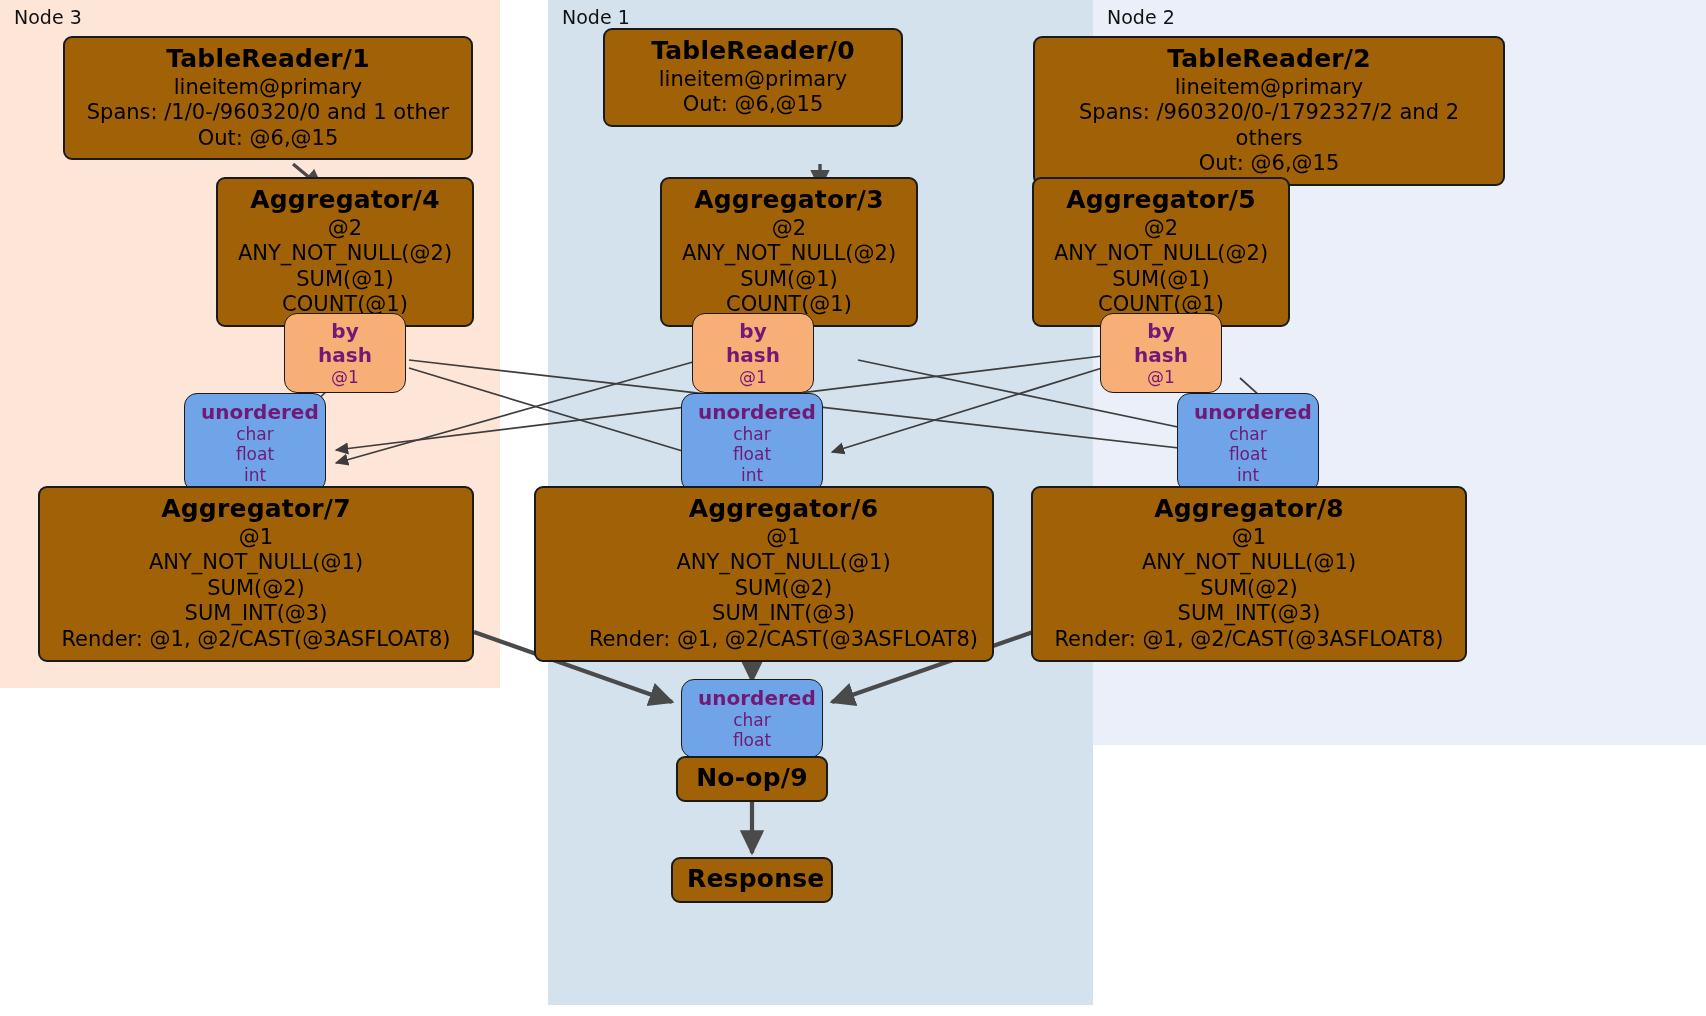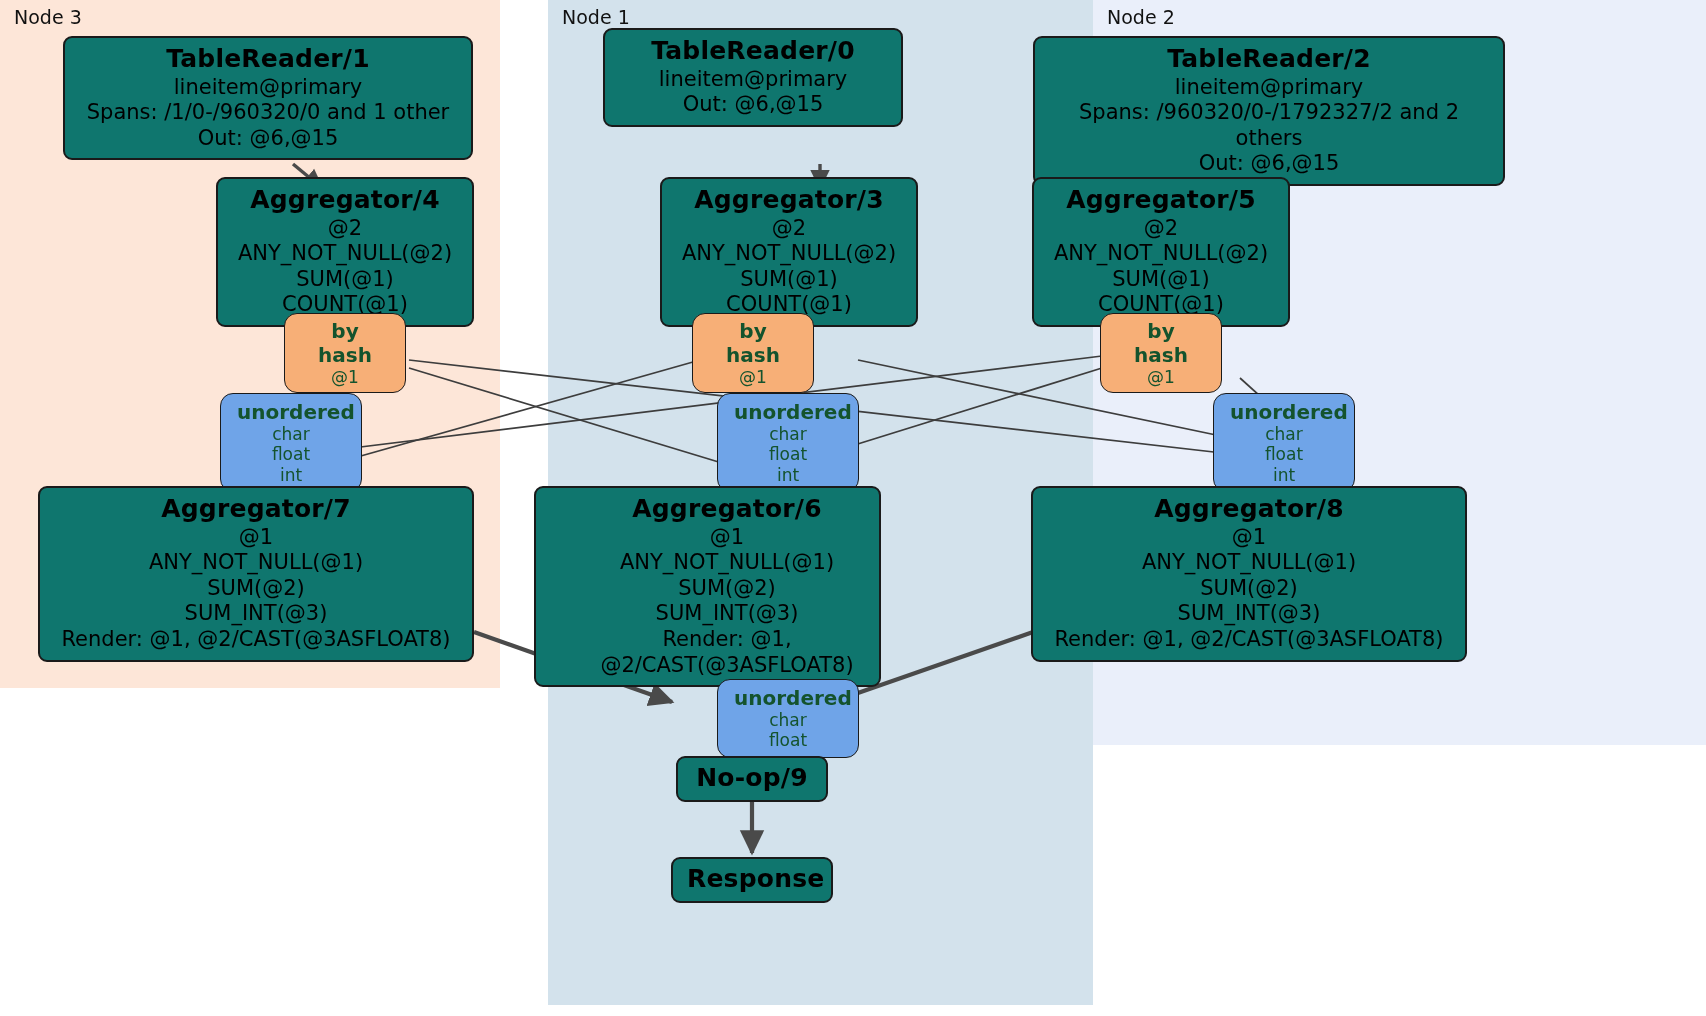--- a/index.html
+++ b/index.html
@@ -12,41 +12,41 @@
   
   .node-panel{position:absolute;box-sizing:border-box;}
   .node-panel .node-label{
     position:absolute;left:14px;top:6px;
     font-size:19px;color:#111;white-space:nowrap;
   }
 
   
   .proc{
     position:absolute;box-sizing:border-box;
-    background:#0f766e;border:2px solid #1a1a1a;border-radius:9px;
+    background:#a16207;border:2px solid #1a1a1a;border-radius:9px;
     text-align:center;padding:6px 8px 7px 8px;
     line-height:1.22;color:#000;
   }
   .proc .ttl{font-weight:bold;font-size:25px;letter-spacing:.2px;}
   .proc .ln{font-size:21px;}
 
   
   .proc.compact{padding:5px 14px 6px 14px;}
   .proc.compact .ttl{font-size:25px;}
 
   
   .router{
     position:absolute;box-sizing:border-box;
     border:1.6px solid #1a1a1a;border-radius:13px;
-    text-align:center;color:#14532d;line-height:1.2;
+    text-align:center;color:#701a75;line-height:1.2;
   }
   .router .rttl{font-weight:bold;font-size:20px;}
   .router .rln{font-size:17px;}
   .router.hash{background:#F7AF77;padding:5px 16px;}
-  .router.unord{background:#6FA4E8;padding:6px 16px;margin-left:36px;}
+  .router.unord{background:#6FA4E8;padding:6px 16px;}
 
   
   #edges{position:absolute;left:0;top:0;width:1706px;height:1016px;pointer-events:none;}
   .e-thin{stroke:#3d3d3d;stroke-width:1.7;fill:none;}
   .e-thick{stroke:#4a4a4a;stroke-width:4.2;fill:none;}
   .e-mid{stroke:#4a4a4a;stroke-width:3.4;fill:none;}
 </style>
 </head>
 <body>
 
@@ -186,21 +186,21 @@
 
   <div class="proc" style="left:38px;top:486px;width:436px;">
     <div class="ttl">Aggregator/7</div>
     <div class="ln">@1</div>
     <div class="ln">ANY_NOT_NULL(@1)</div>
     <div class="ln">SUM(@2)</div>
     <div class="ln">SUM_INT(@3)</div>
     <div class="ln">Render: @1, @2/CAST(@3ASFLOAT8)</div>
   </div>
 
-  <div class="proc" style="left:534px;top:486px;width:347px;padding-left:47px;">
+  <div class="proc" style="left:534px;top:486px;width:460px;padding-left:47px;">
     <div class="ttl">Aggregator/6</div>
     <div class="ln">@1</div>
     <div class="ln">ANY_NOT_NULL(@1)</div>
     <div class="ln">SUM(@2)</div>
     <div class="ln">SUM_INT(@3)</div>
     <div class="ln">Render: @1, @2/CAST(@3ASFLOAT8)</div>
   </div>
 
   <div class="proc" style="left:1031px;top:486px;width:436px;">
     <div class="ttl">Aggregator/8</div>

